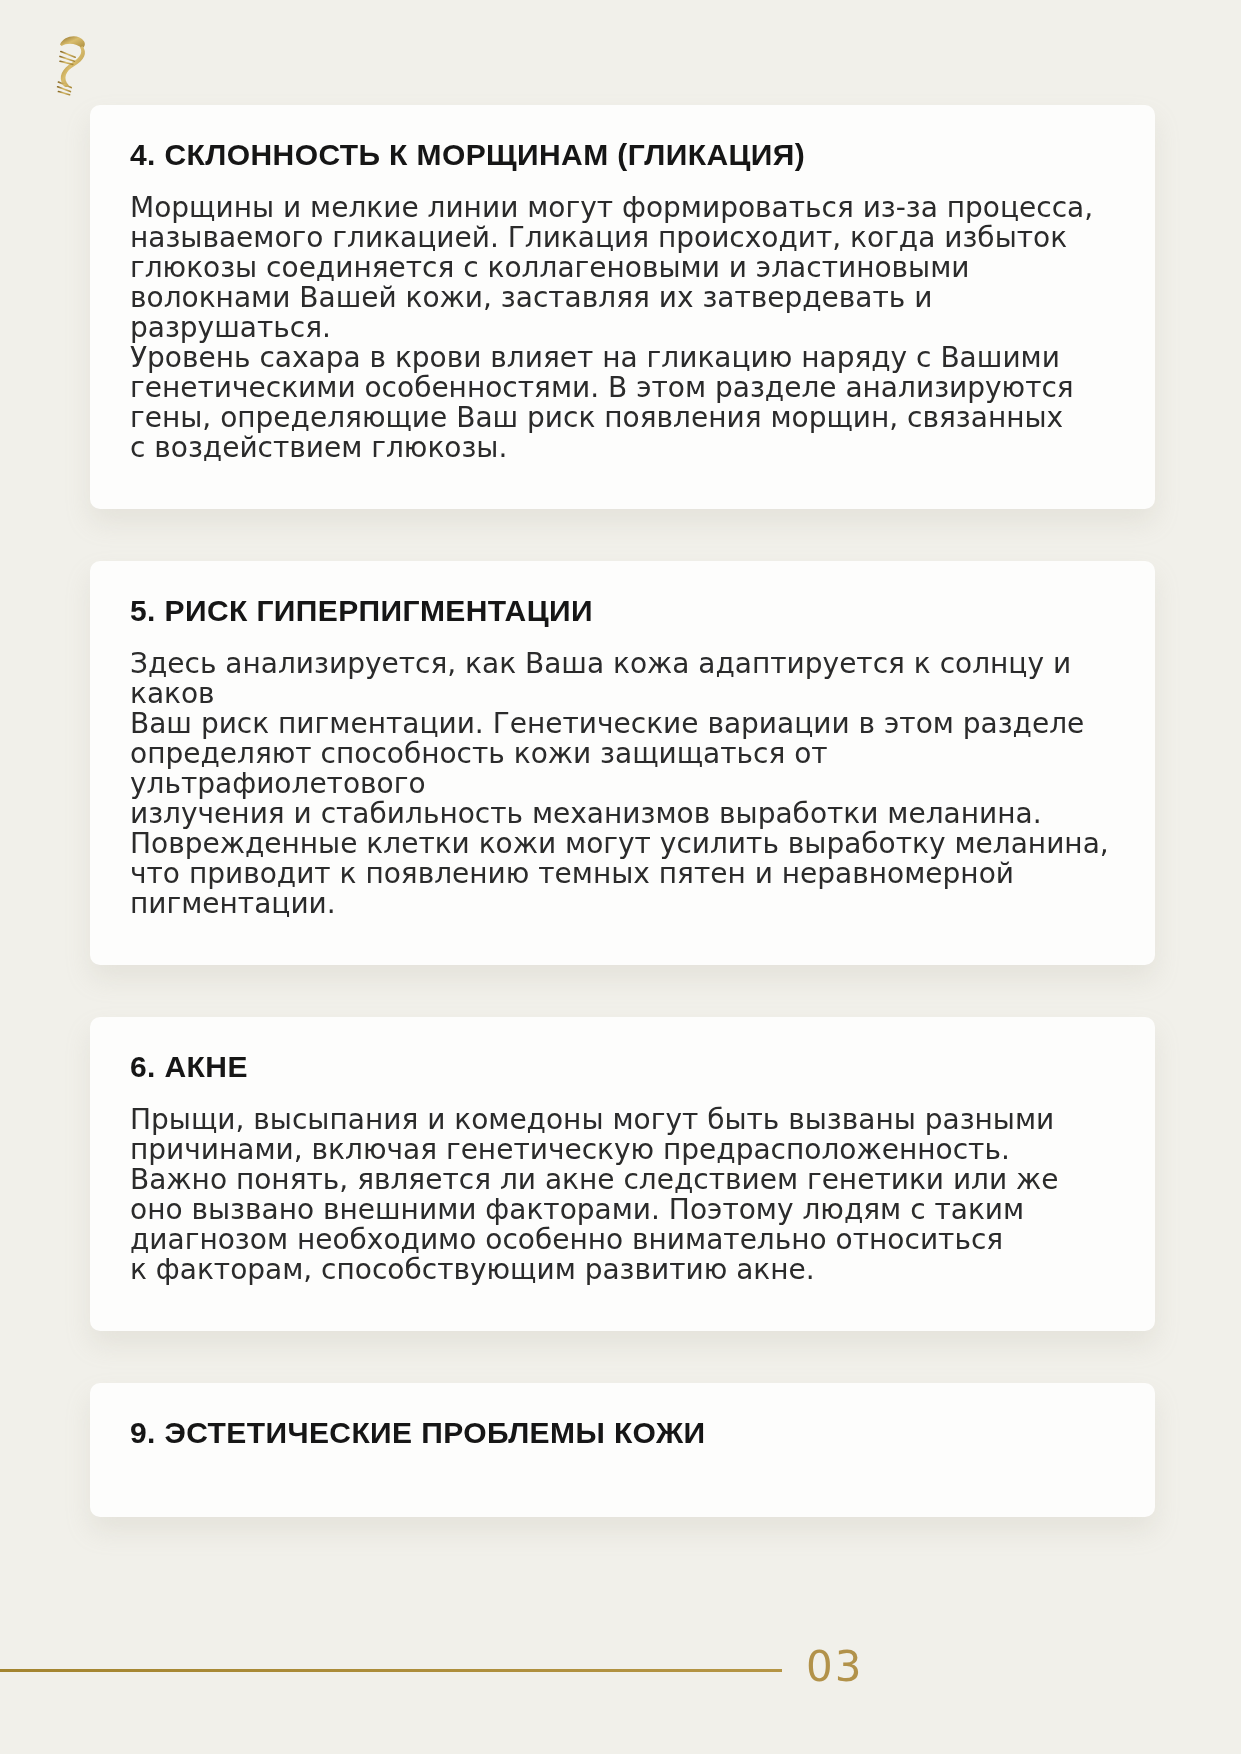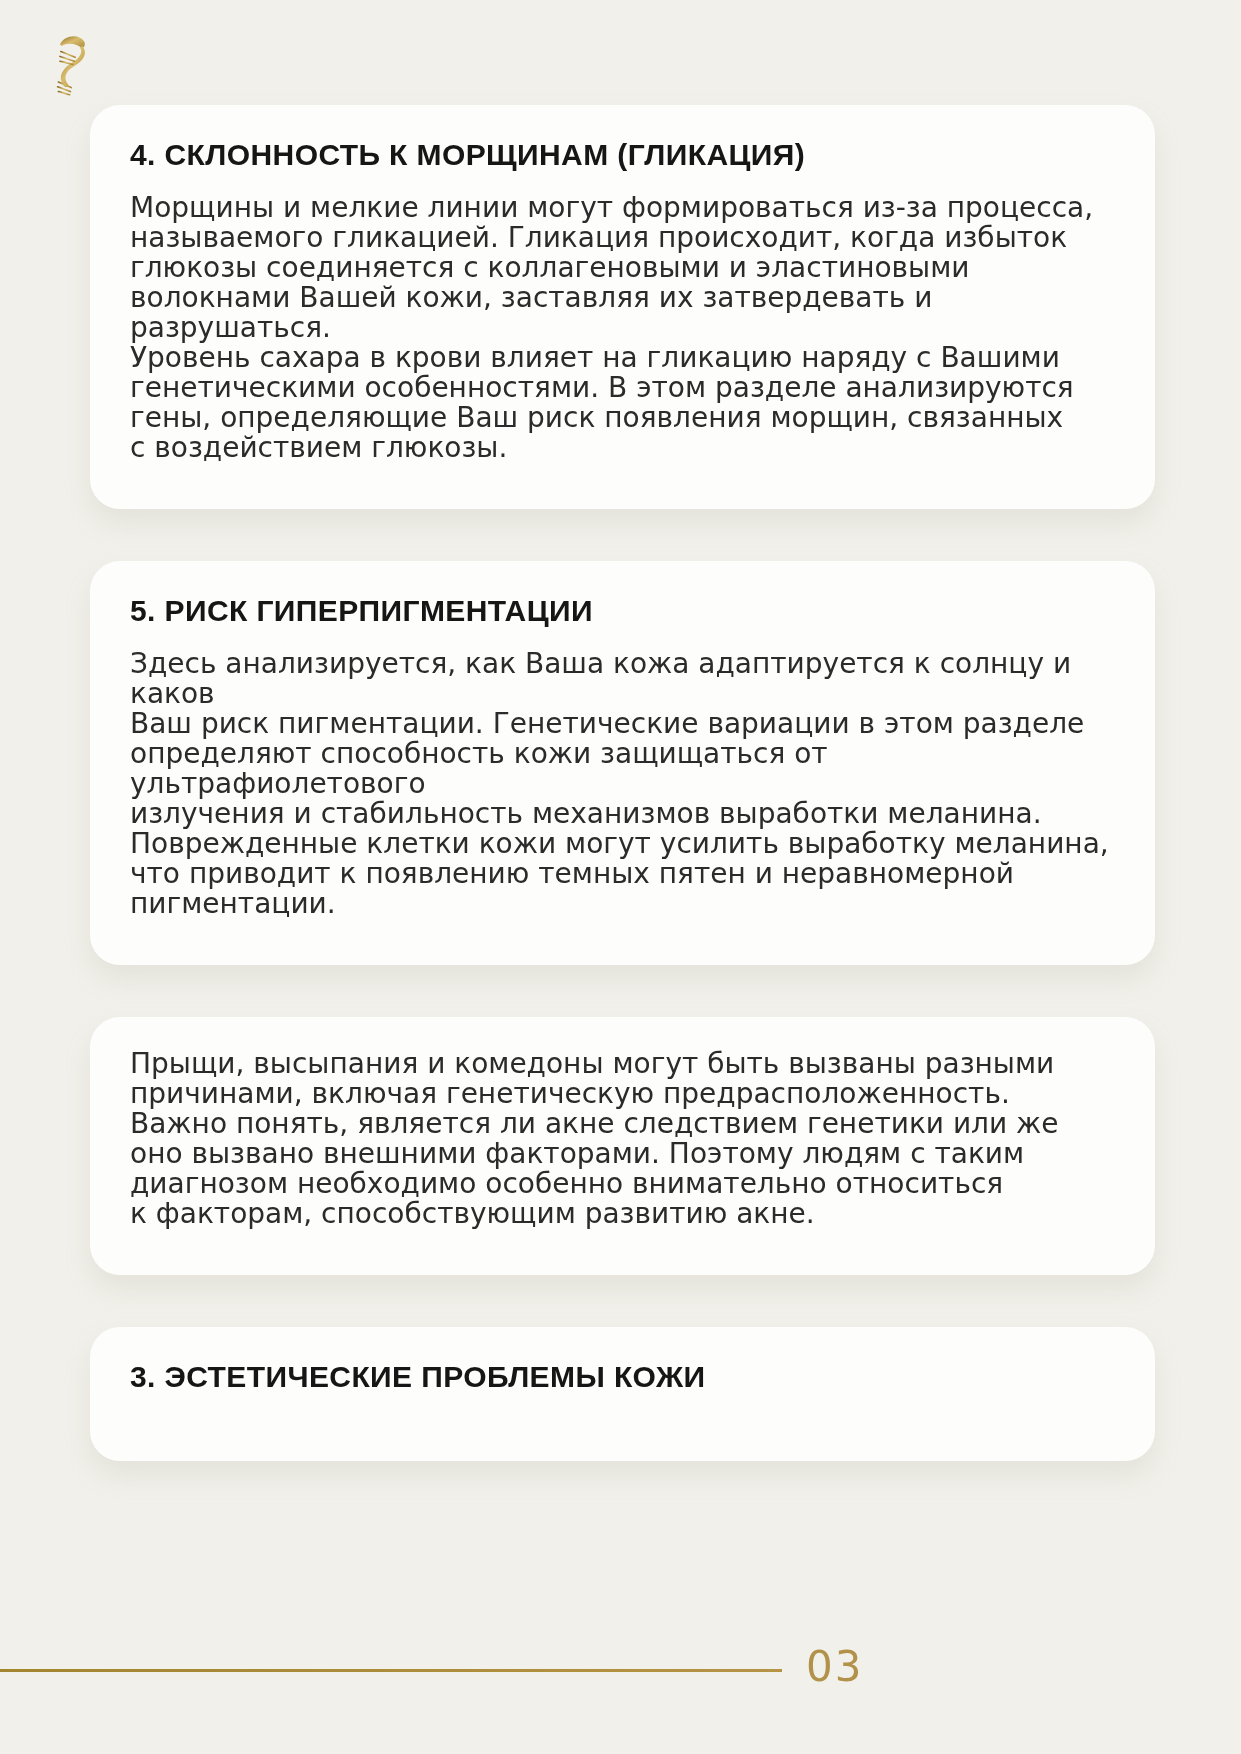--- a/index.html
+++ b/index.html
@@ -22,21 +22,21 @@
     position: absolute;
     left: 90px;
     top: 105px;
     width: 1065px;
     display: flex;
     flex-direction: column;
     gap: 52px;
   }
   .card {
     background: #fdfdfc;
-    border-radius: 30px;
+    border-radius: 10px;
     padding: 32px 42px 46px 40px;
     box-shadow: 0 14px 26px rgba(170, 165, 148, 0.18);
     box-sizing: border-box;
   }
   .card h2 {
     margin: 0 0 20px 0;
     font-family: "Liberation Sans", sans-serif;
     font-weight: 700;
     font-size: 30px;
     line-height: 1.2;
@@ -114,28 +114,29 @@
     <p>Здесь анализируется, как Ваша кожа адаптируется к солнцу и каков
 Ваш риск пигментации. Генетические вариации в этом разделе
 определяют способность кожи защищаться от ультрафиолетового
 излучения и стабильность механизмов выработки меланина.
 Поврежденные клетки кожи могут усилить выработку меланина,
 что приводит к появлению темных пятен и неравномерной
 пигментации.</p>
   </section>
 
   <section class="card">
+    <h2>6. АКНЕ</h2>
     <p>Прыщи, высыпания и комедоны могут быть вызваны разными
 причинами, включая генетическую предрасположенность.
 Важно понять, является ли акне следствием генетики или же
 оно вызвано внешними факторами. Поэтому людям с таким
 диагнозом необходимо особенно внимательно относиться
 к факторам, способствующим развитию акне.</p>
   </section>
 
   <section class="card">
-    <h2>3. ЭСТЕТИЧЕСКИЕ ПРОБЛЕМЫ КОЖИ</h2>
+    <h2>9. ЭСТЕТИЧЕСКИЕ ПРОБЛЕМЫ КОЖИ</h2>
   </section>
 
 </div>
 
 <div class="footer-line"></div>
 <div class="page-number">03</div>
 
 </body></html>

